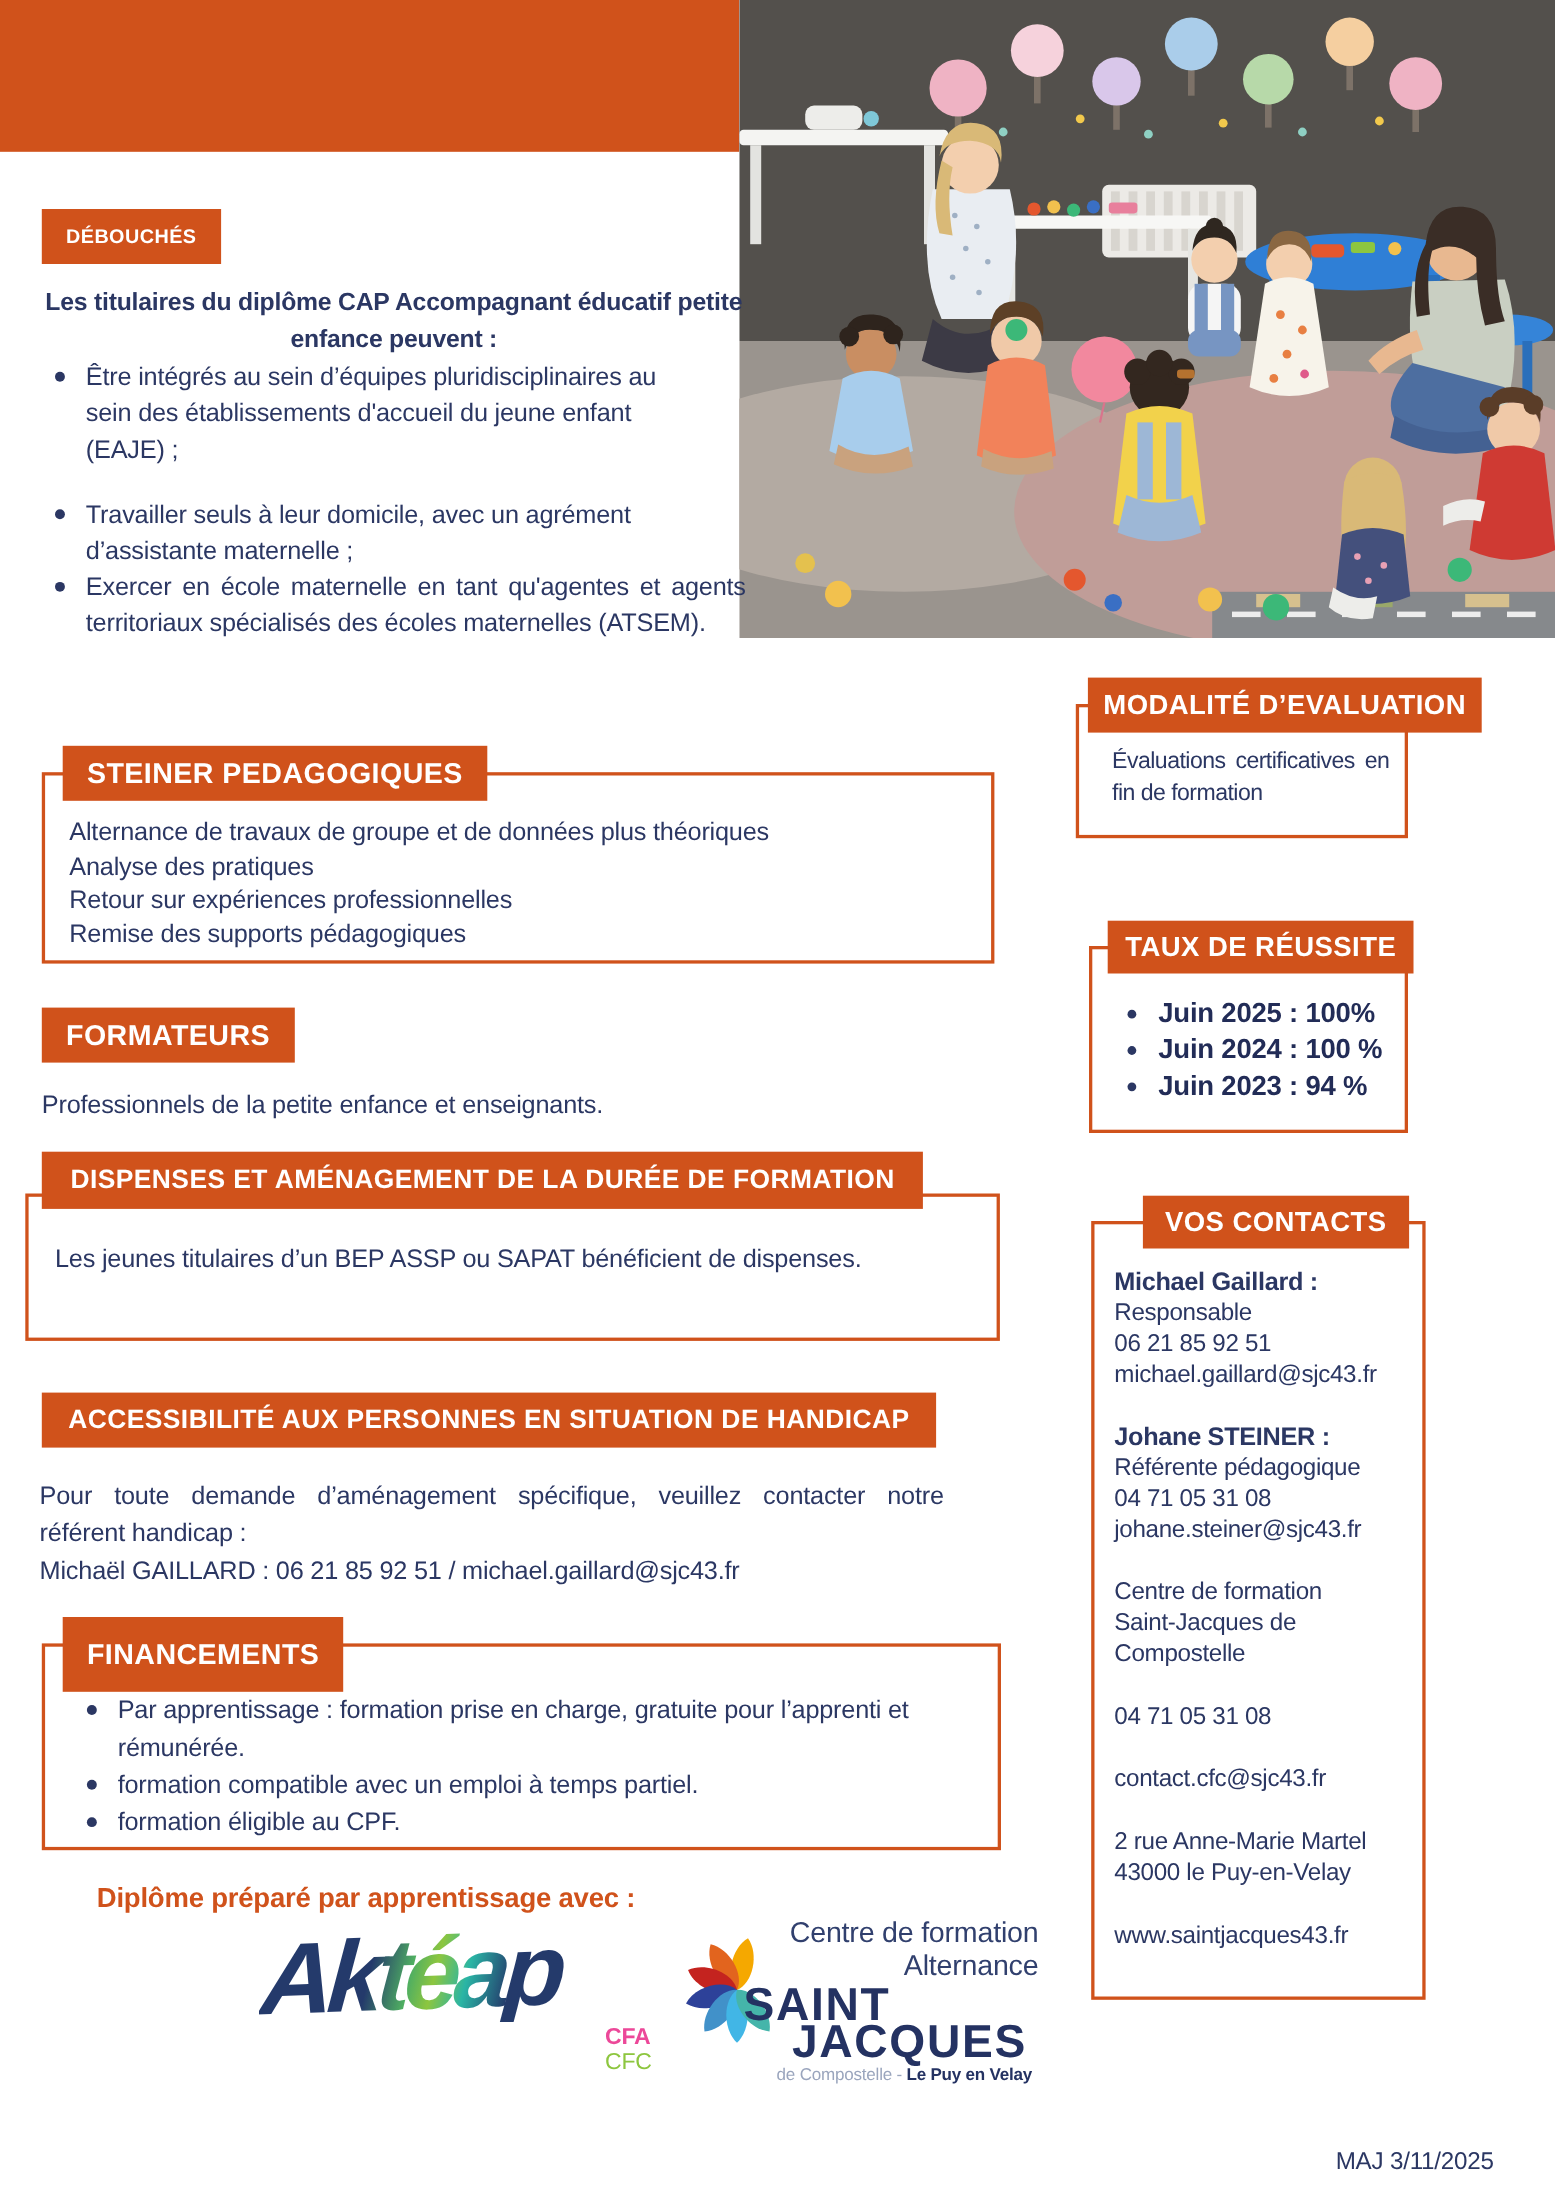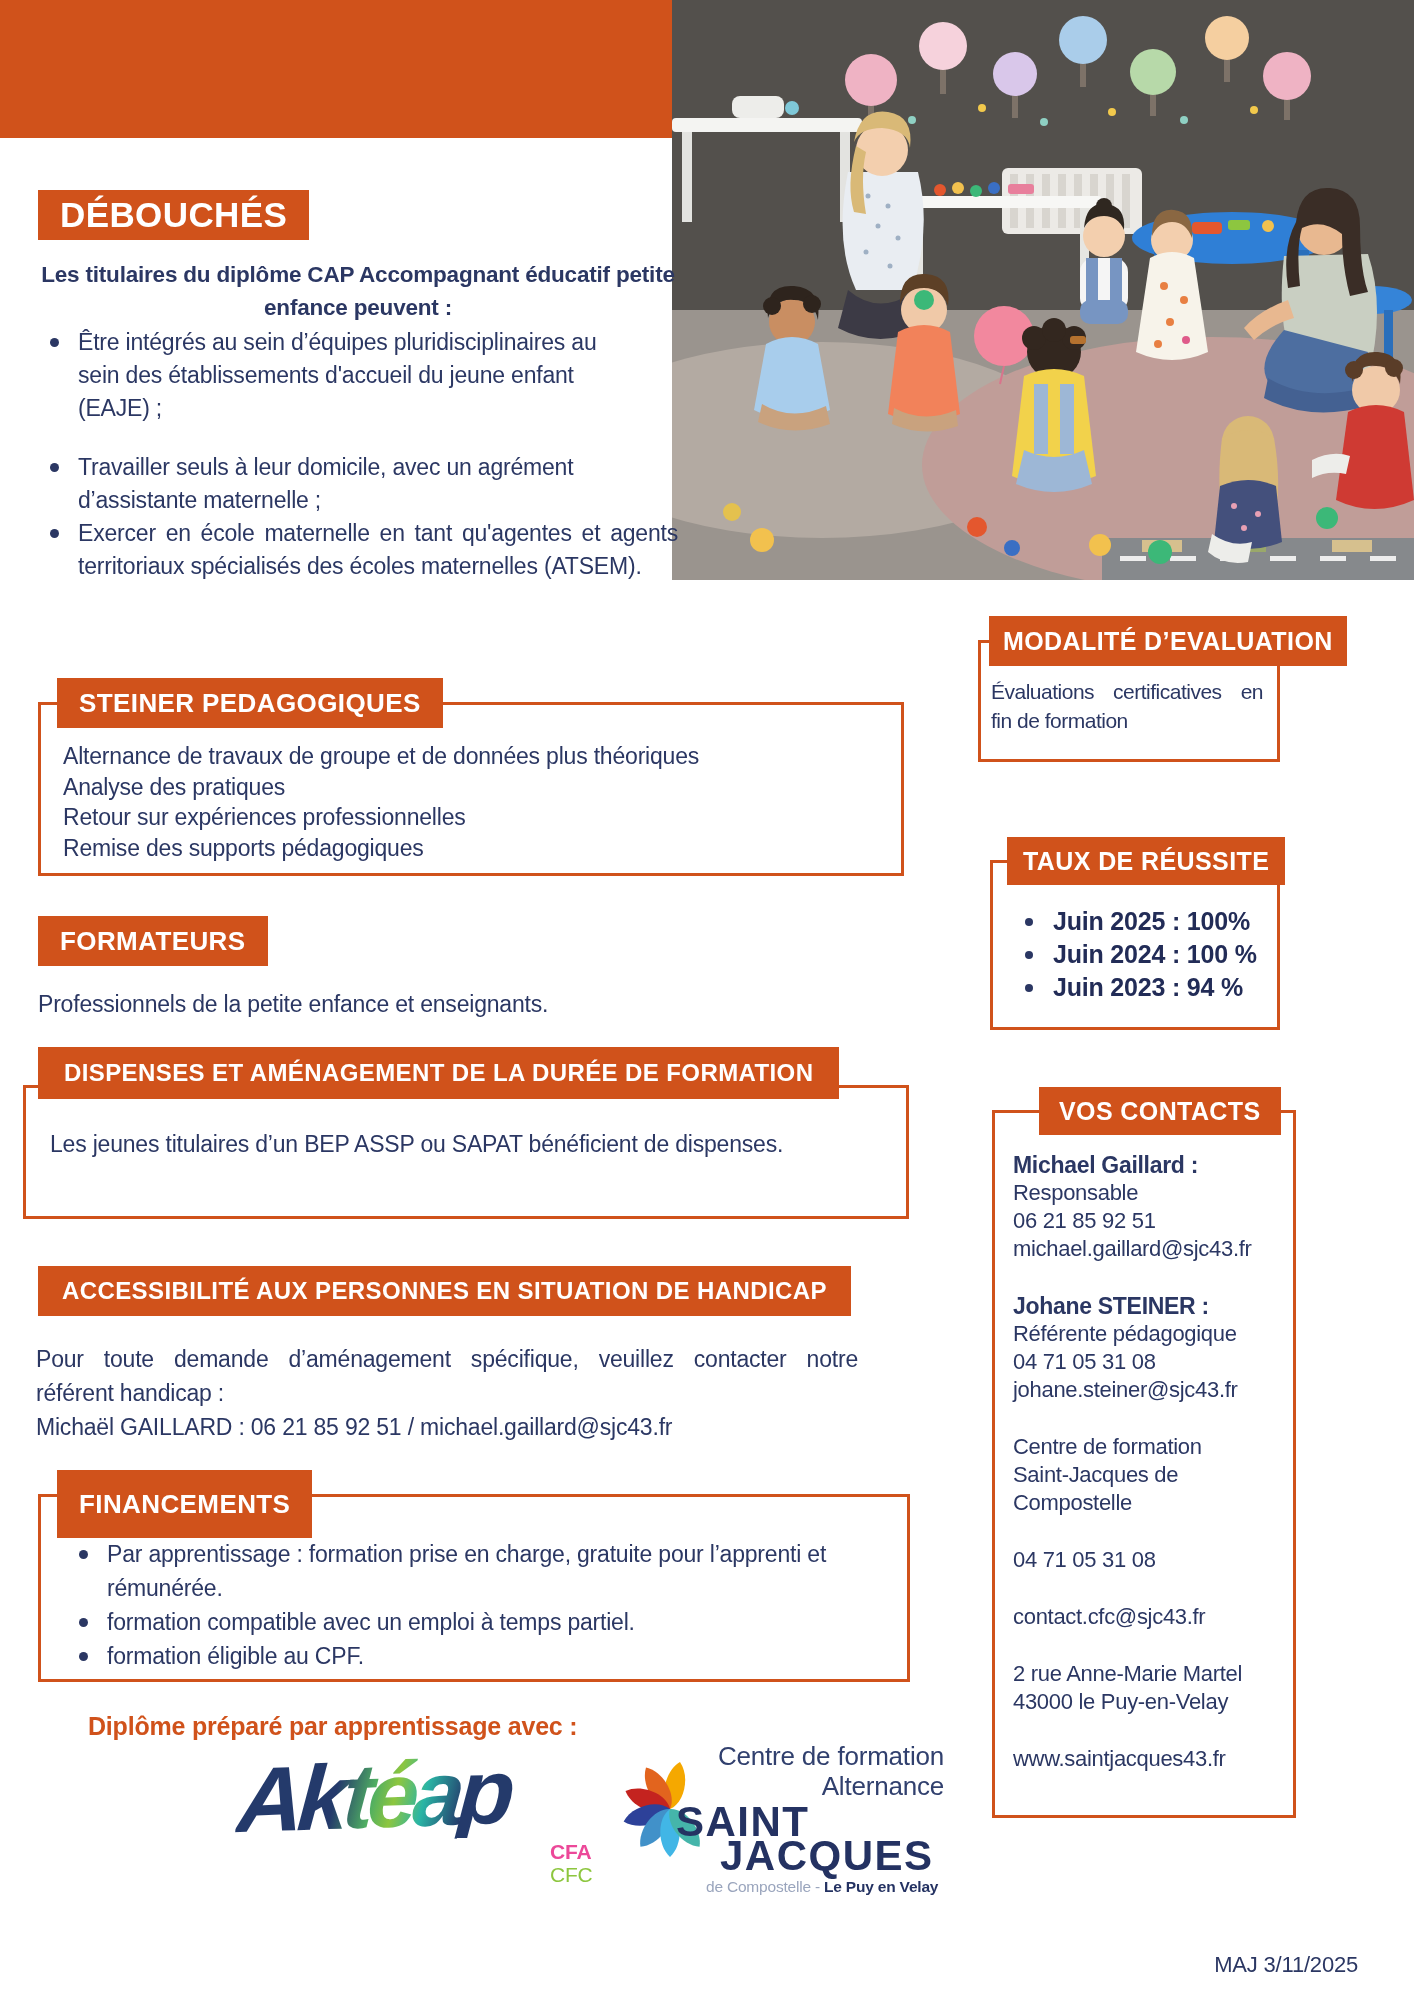--- a/index.html
+++ b/index.html
@@ -222,21 +222,21 @@
       <circle cx="655" cy="518" r="11" fill="#3CB878"></circle>
       <circle cx="428" cy="545" r="11" fill="#F2C14E"></circle>
       <circle cx="90" cy="540" r="12" fill="#F2C14E"></circle>
       <circle cx="60" cy="512" r="9" fill="#E4C14E"></circle>
       <circle cx="305" cy="527" r="10" fill="#E4572E"></circle>
       <circle cx="340" cy="548" r="8" fill="#3A6FC4"></circle>
       <circle cx="252" cy="300" r="10" fill="#3CB878"></circle>
     </svg>
   </div>
 
-  <div class="abs tag" style="left:38px;top:190px;height:50px;font-size:35px;">
+  <div class="abs tag" style="left:38px;top:190px;height:50px;font-size:18px;">
     <span>DÉBOUCHÉS</span>
   </div>
   <div class="abs bold" style="left:38px;top:258px;width:640px;font-size:22.5px;line-height:33px;text-align:center;">Les titulaires du diplôme CAP Accompagnant éducatif petite enfance peuvent :</div>
   <div class="abs" style="left:38px;top:326px;width:612px;">
     <div class="item body-txt" style="margin-bottom:26px;width:560px;">
       <span class="b-dot"></span>
       <span>Être intégrés au sein d’équipes pluridisciplinaires au sein des établissements d'accueil du jeune enfant (EAJE) ;</span>
     </div>
     <div class="item body-txt" style="width:600px;">
       <span class="b-dot"></span>
@@ -257,21 +257,21 @@
       <div class="body-txt" style="line-height:30.5px;">Analyse des pratiques</div>
       <div class="body-txt" style="line-height:30.5px;">Retour sur expériences professionnelles</div>
       <div class="body-txt" style="line-height:30.5px;">Remise des supports pédagogiques</div>
     </div>
   </div>
 
   <div class="abs box" style="left:978px;top:640px;width:296px;height:116px;">
     <div class="tag" style="position:absolute;left:8px;top:-27px;height:50px;font-size:25px;padding:0 14px;">
       <span>MODALITÉ D’EVALUATION</span>
     </div>
-    <div style="padding:34px 14px 0 10px;">
+    <div style="padding:34px 14px 0 30px;">
       <div class="justify-line" style="font-size:21px;line-height:29px;letter-spacing:-0.5px;">Évaluations certificatives en</div>
       <div style="font-size:21px;line-height:29px;letter-spacing:-0.5px;">fin de formation</div>
     </div>
   </div>
 
   <div class="abs box" style="left:990px;top:860px;width:284px;height:164px;">
     <div class="tag" style="position:absolute;left:14px;top:-26px;height:48px;font-size:25px;padding:0 16px;">
       <span>TAUX DE RÉUSSITE</span>
     </div>
     <div style="padding:42px 10px 0 26px;">

